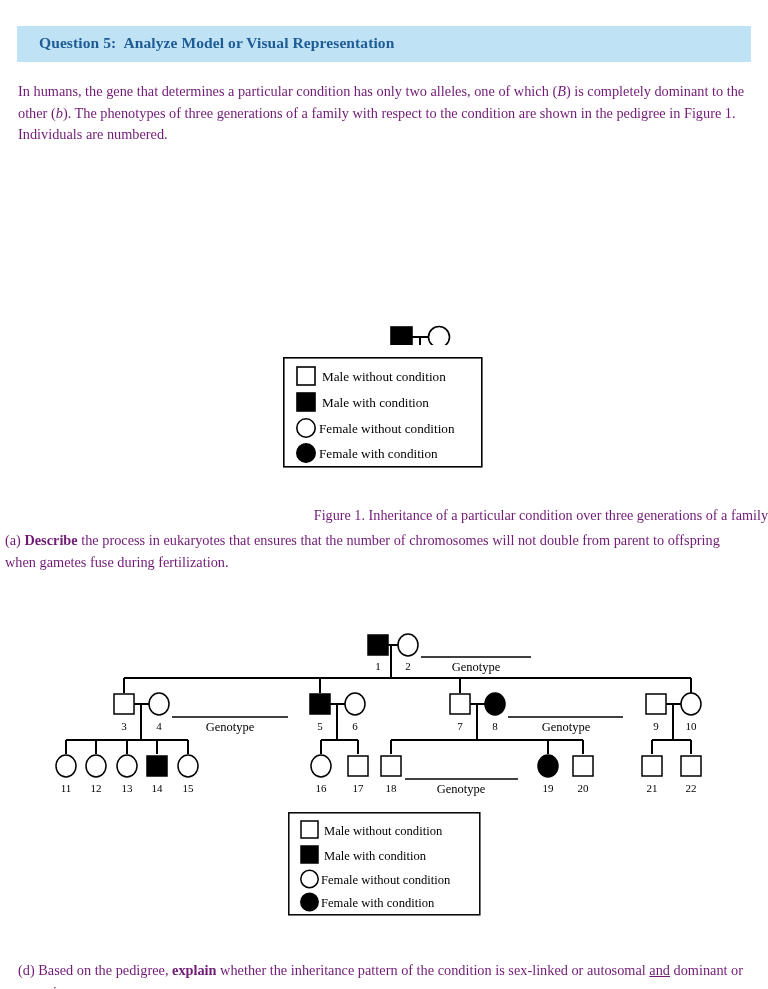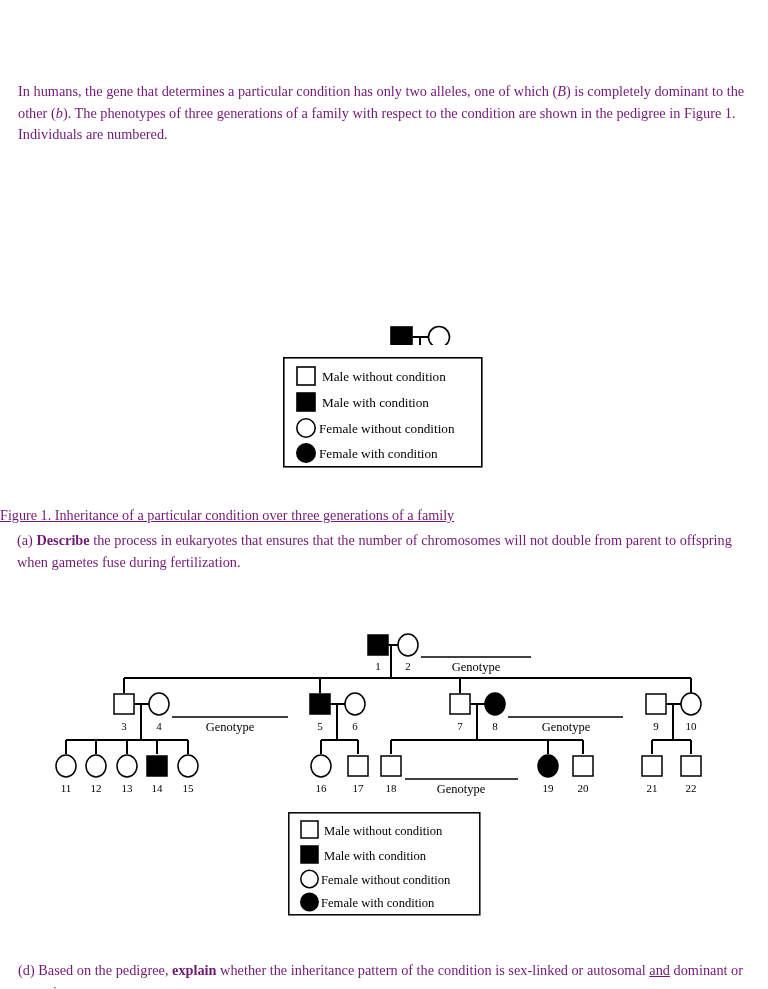--- a/index.html
+++ b/index.html
@@ -26,22 +26,22 @@
   .para{
     position:absolute;
     font-size:14.3px;line-height:21.5px;text-align:left;
     color:#701a75;
   }
   .para b{font-weight:bold;}
   .para i{font-style:italic;}
   .para u{text-decoration:underline;}
 
   #intro{left:18px;top:81px;width:734px;}
-  #caption{left:0px;top:505px;width:768px;text-align:left;font-size:14.2px;text-decoration:underline;}
-  #qa{left:17px;top:530px;width:730px;font-family:Liberation Serif, serif;}
+  #caption{left:0px;top:505px;width:768px;text-align:right;font-size:14.2px;}
+  #qa{left:5px;top:530px;width:730px;font-family:Liberation Serif, serif;}
   #qb{left:18px;top:573px;width:730px;}
   #qc{left:18px;top:596px;width:734px;}
   #qd{left:18px;top:936px;width:730px;margin-top:24px;}
 
   
   .fig{position:absolute;}
   #fig1{left:0px;top:160px;}
   #fig2{left:0px;top:630px;}
   #legend1{position:absolute;left:283px;top:357px;}
   #legend2{position:absolute;left:288px;top:812px;}
@@ -67,20 +67,23 @@
   .lg-text-2{
     font-family:"Liberation Serif","DejaVu Serif",serif;
     font-size:12.6px;fill:#000;
   }
 </style>
 </head>
 <body>
 
 <div class="page">
 
+  <div class="banner">
+    <div class="banner-title">Question 5:  Analyze Model or Visual Representation</div>
+  </div>
 
   <div class="para" id="intro">In humans, the gene that determines a particular condition has only two alleles, one of which (<i>B</i>) is completely dominant to the other (<i>b</i>). The phenotypes of three generations of a family with respect to the condition are shown in the pedigree in Figure 1. Individuals are numbered.</div>
 
   <div class="fig" id="fig1">
     <svg width="768" height="185" viewBox="0 0 768 185">
       <g stroke="#000" stroke-width="1.6" fill="none" shape-rendering="crispEdges">
 
         <line x1="411" y1="177" x2="429" y2="177"></line>
 
         <line x1="420" y1="177" x2="420" y2="213"></line>

